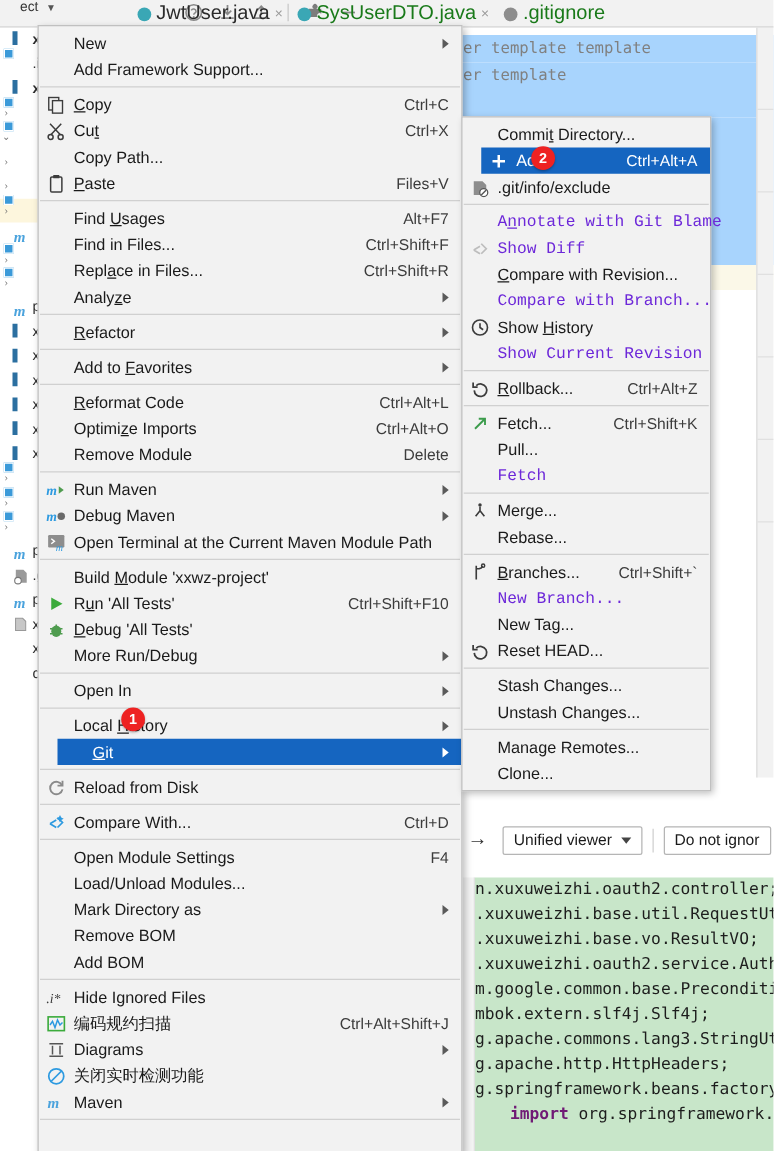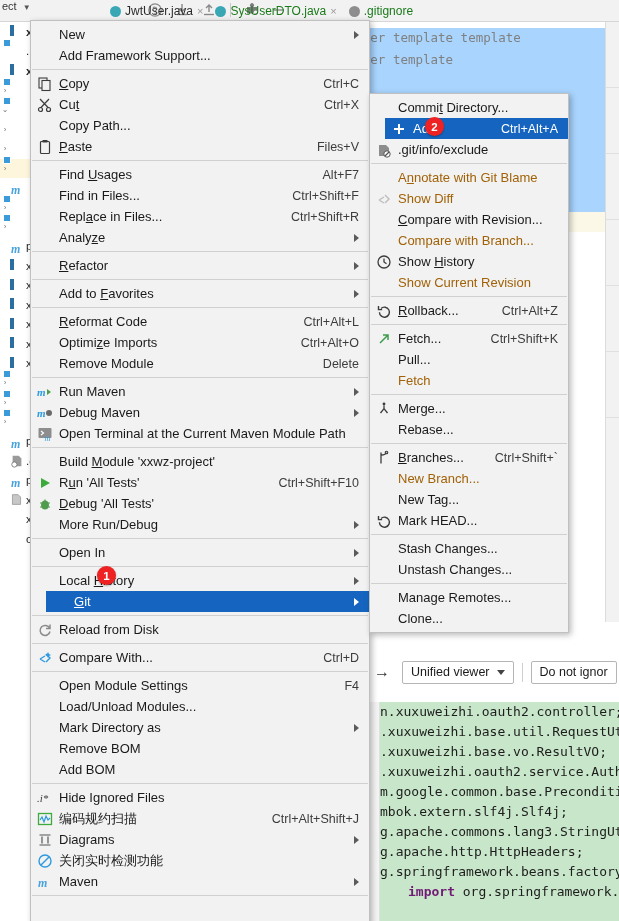--- a/index.html
+++ b/index.html
@@ -15,26 +15,26 @@
 
   
   .ide-toolbar {
     position: absolute; left:0; top:0; width:619px; height:22px;
     background:#f2f2f2; border-bottom:1px solid #d6d6d6;
   }
   .tb-icons { position:absolute; left:146px; top:1px; display:flex; gap:9px; align-items:center; }
   .tb-ic { width:18px; height:18px; position:relative; opacity:.75; }
   .tb-sep { width:1px; height:14px; background:#c8c8c8; margin:0 3px; }
 
-  .proj-header { position:absolute; left:0; top:0; width:60px; height:20px; font-size:11px; color:#333; padding-left:2px; }
+  .proj-header { position:absolute; left:14px; top:0; width:60px; height:20px; font-size:11px; color:#333; padding-left:2px; }
 
   
   .tabs { position:absolute; left:104px; top:0; height:22px; display:flex; align-items:center; }
   .tab { height:22px; display:flex; align-items:center; gap:4px; padding:0 6px; font-size:12px; }
-  .tab .tl { font-size:12px; }
+  .tab .tl { font-size:16px; }
   .tab.green .tl { color:#1a7a1a; }
   .tab.dark .tl { color:#2b2b2b; }
   .tab .x { color:#999; font-size:11px; }
   .tab-ic { width:11px; height:11px; border-radius:50%; display:inline-block; }
 
   
   .tree {
     position:absolute; left:0; top:22px; width:104px; height:656px;
     background:#ffffff; font-size:11.5px; color:#2b2b2b;
     overflow:hidden;
@@ -98,21 +98,21 @@
     height:21px; display:flex; align-items:center; position:relative;
     padding-left:28px; padding-right:10px; white-space:nowrap;
   }
   .mi .micon { position:absolute; left:6px; top:50%; transform:translateY(-50%); width:16px; height:16px; }
   .mi .mlabel { flex:1; font-size:13px; }
   .mi .mkey { color:#3c3c3c; font-size:12.5px; margin-left:18px; }
   .mi .msub { width:0;height:0;border-top:4px solid transparent;border-bottom:4px solid transparent;border-left:5px solid #5a5a5a; margin-left:10px;}
   .mi.sel { background:#1565c0; color:#fff;margin-left:15px; }
   .mi.sel .mkey { color:#fff; }
   .mi.sel .msub { border-left-color:#fff; }
-  .mi.dis .mlabel, .mi.dis .mkey { color:#a16207; }
+  .mi.dis .mlabel, .mi.dis .mkey { color:#6d28d9;font-family:Liberation Mono, monospace; }
   .mi u { text-decoration:underline; }
   .msep { height:1px; background:#d0d0d0; margin:3px 1px; }
 
   
   .submenu {
     position:absolute; left:369px; top:93px; width:200px;
     background:#f2f2f2; border:1px solid #c0c0c0;
     box-shadow:2px 2px 6px rgba(0,0,0,.28);
     padding:3px 0;
     font-size:13px; color:#1a1a1a;
@@ -745,21 +745,21 @@
       <div class="mi">
         <span class="mlabel">New Tag...</span>
       </div>
       <div class="mi">
         <span class="micon">
           <svg class="ic-svg" viewBox="0 0 16 16" width="16" height="16">
             <path d="M5 5.5A5 5 0 1 1 3.4 9.3" fill="none" stroke="#3c3c3c" stroke-width="1.4"></path>
             <path d="M2.5 3v3.6h3.6" fill="none" stroke="#3c3c3c" stroke-width="1.4"></path>
           </svg>
         </span>
-        <span class="mlabel">Mark HEAD...</span>
+        <span class="mlabel">Reset HEAD...</span>
       </div>
       <div class="msep"></div>
       <div class="mi">
         <span class="mlabel">Stash Changes...</span>
       </div>
       <div class="mi">
         <span class="mlabel">Unstash Changes...</span>
       </div>
       <div class="msep"></div>
       <div class="mi">

